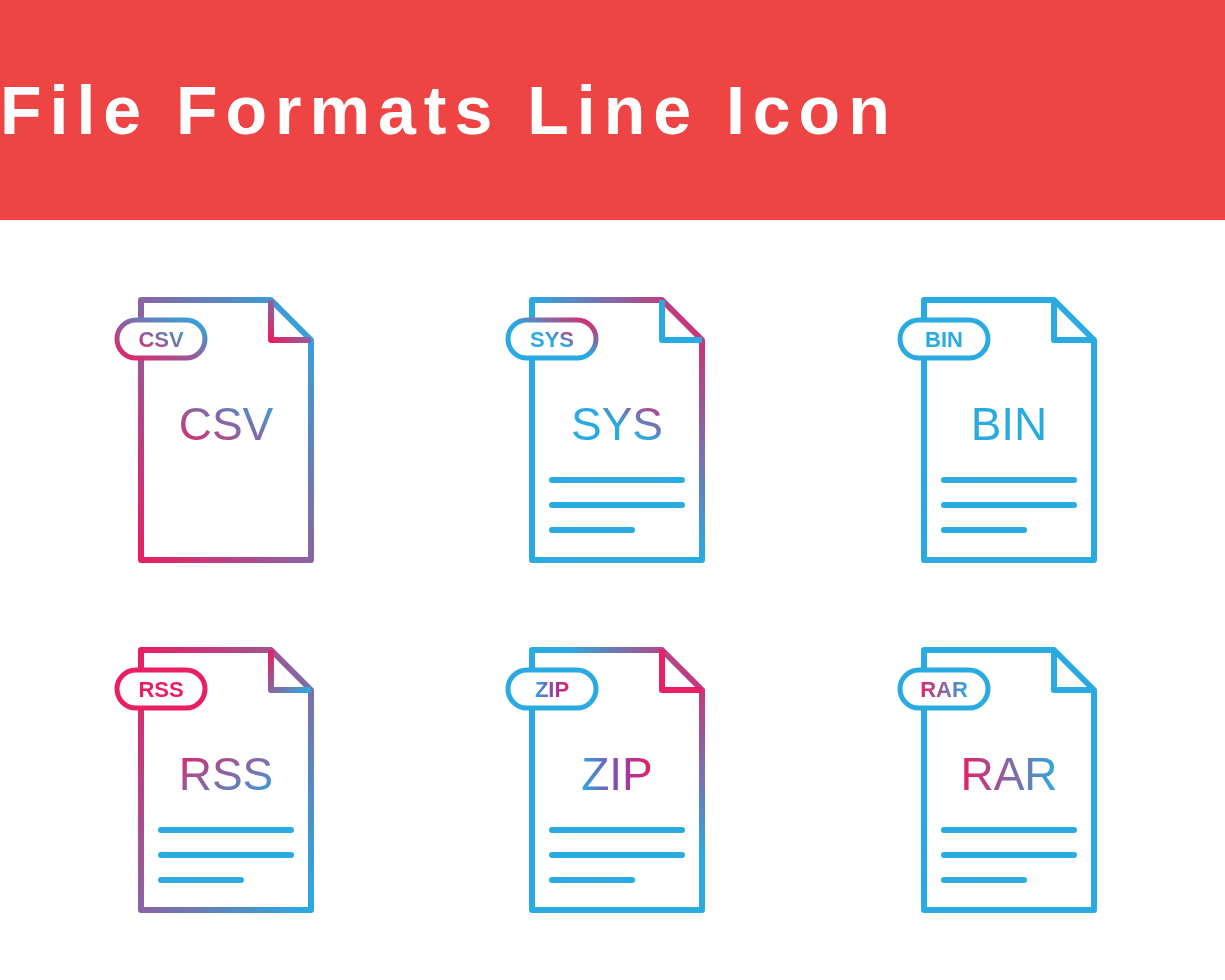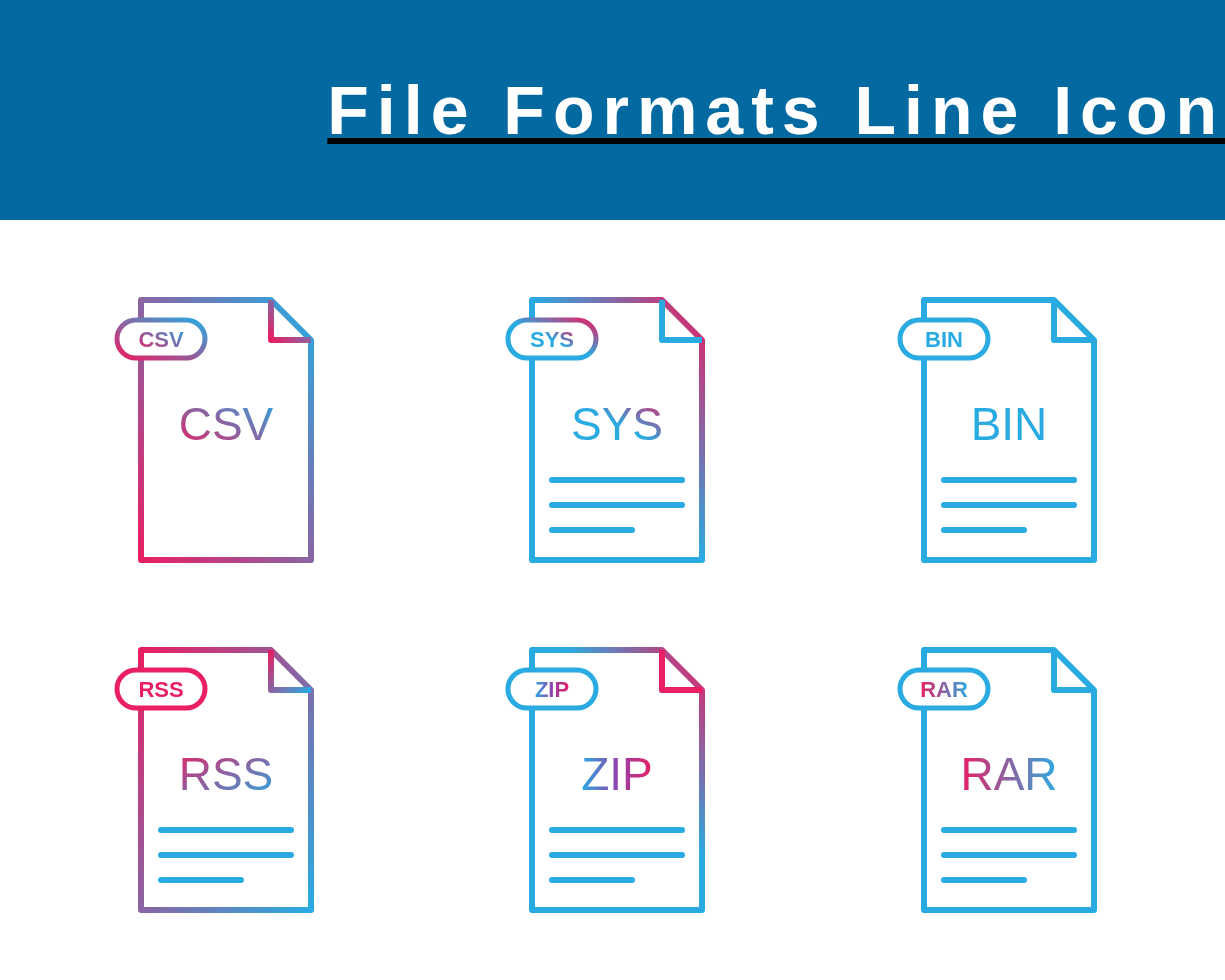--- a/index.html
+++ b/index.html
@@ -7,27 +7,26 @@
       padding: 0;
       box-sizing: border-box;
     }
     body {
       font-family: Arial, Helvetica, sans-serif;
       background: white;
       width: 1225px;
       height: 980px;
     }
     .banner {
-      background: #0369a1;
+      background: #ef4444;
       width: 100%;
       height: 220px;
       display: flex;
       align-items: center;
-      justify-content: flex-end;
-      text-decoration: underline;
+      justify-content: flex-start;
     }
     .banner-text {
       color: white;
       font-size: 68px;
       font-weight: bold;
       letter-spacing: 8px;
     }
     .icon-grid {
       display: grid;
       grid-template-columns: repeat(3, 1fr);

